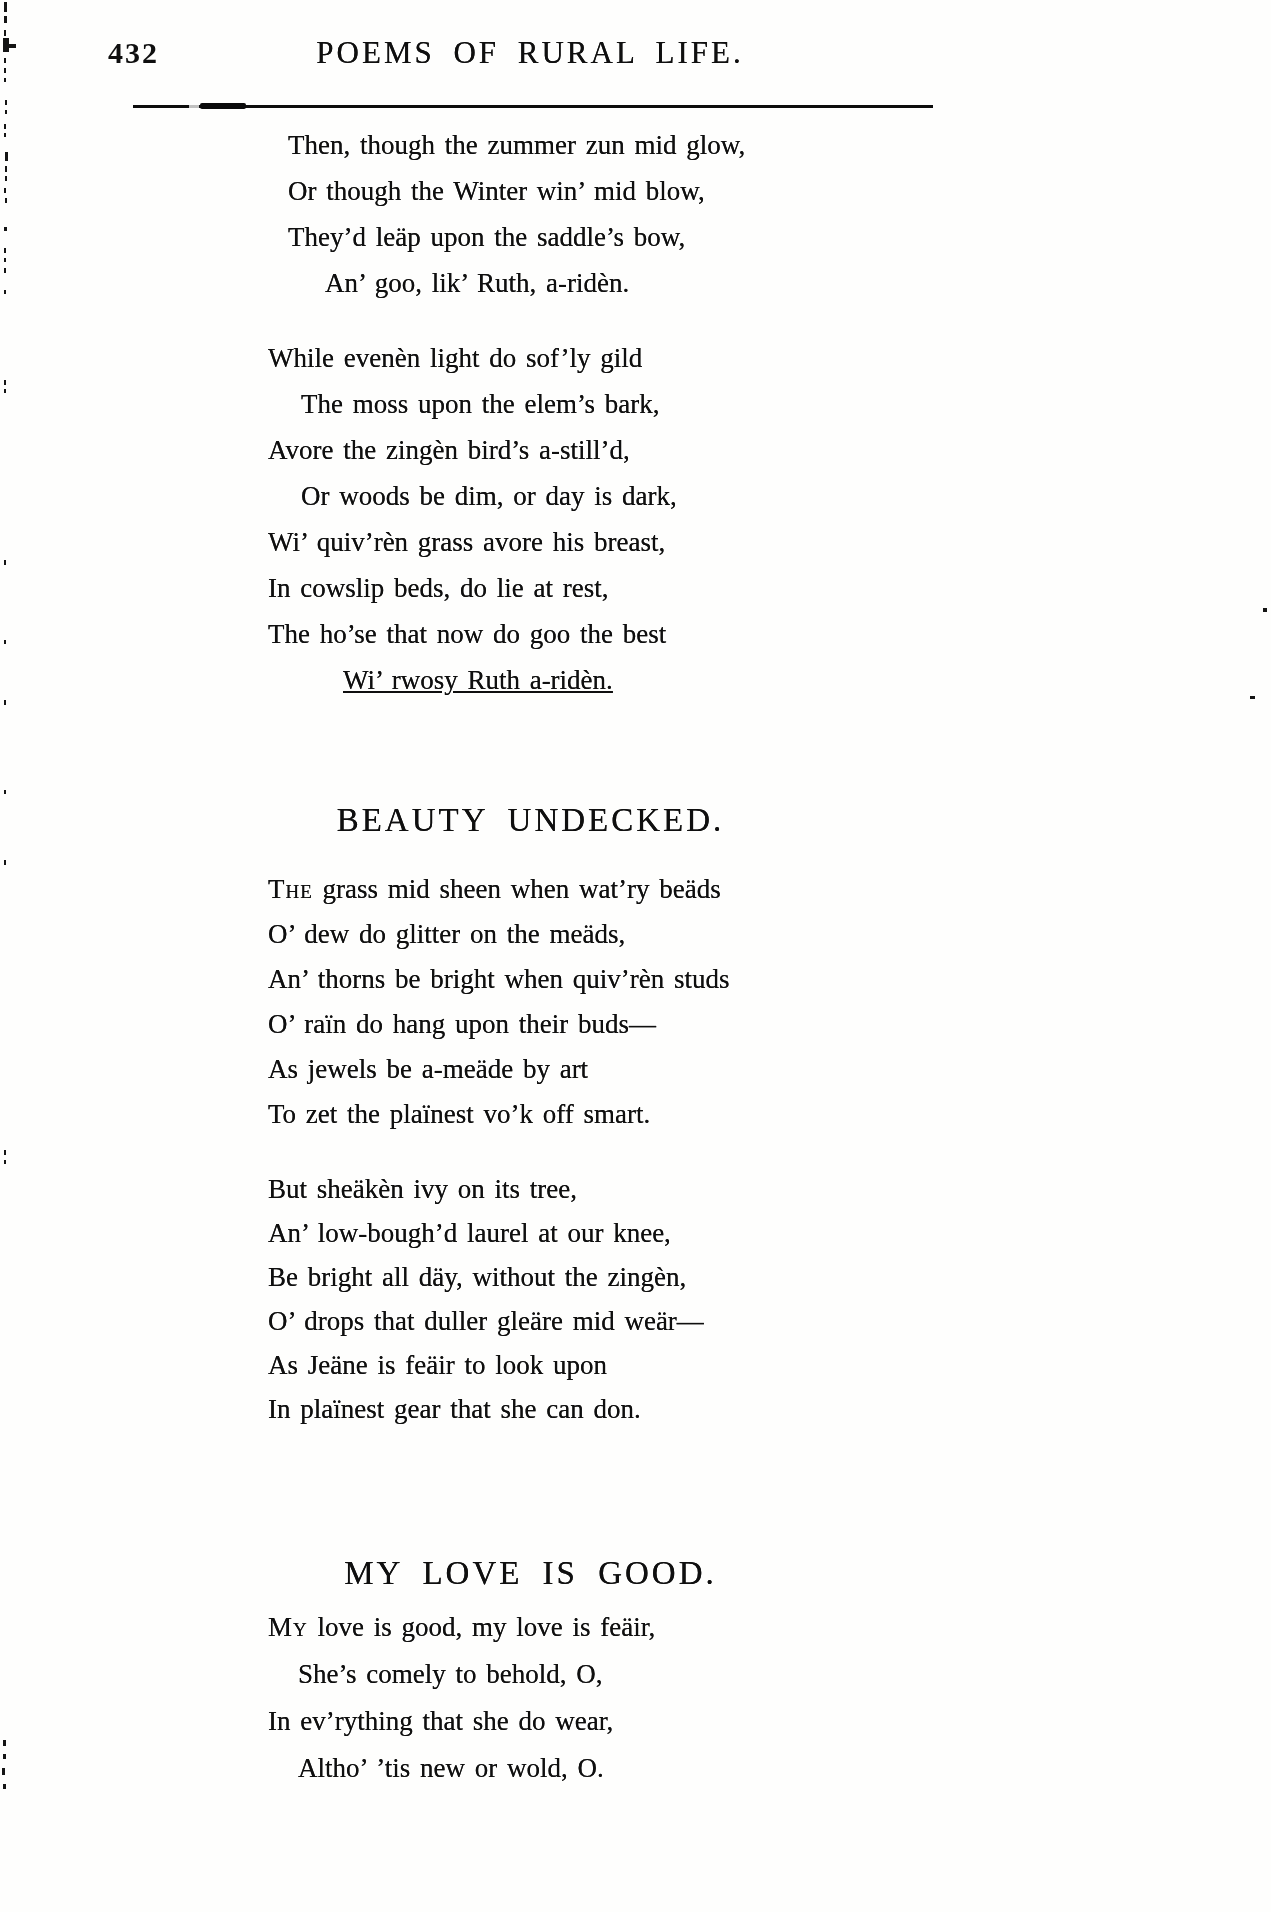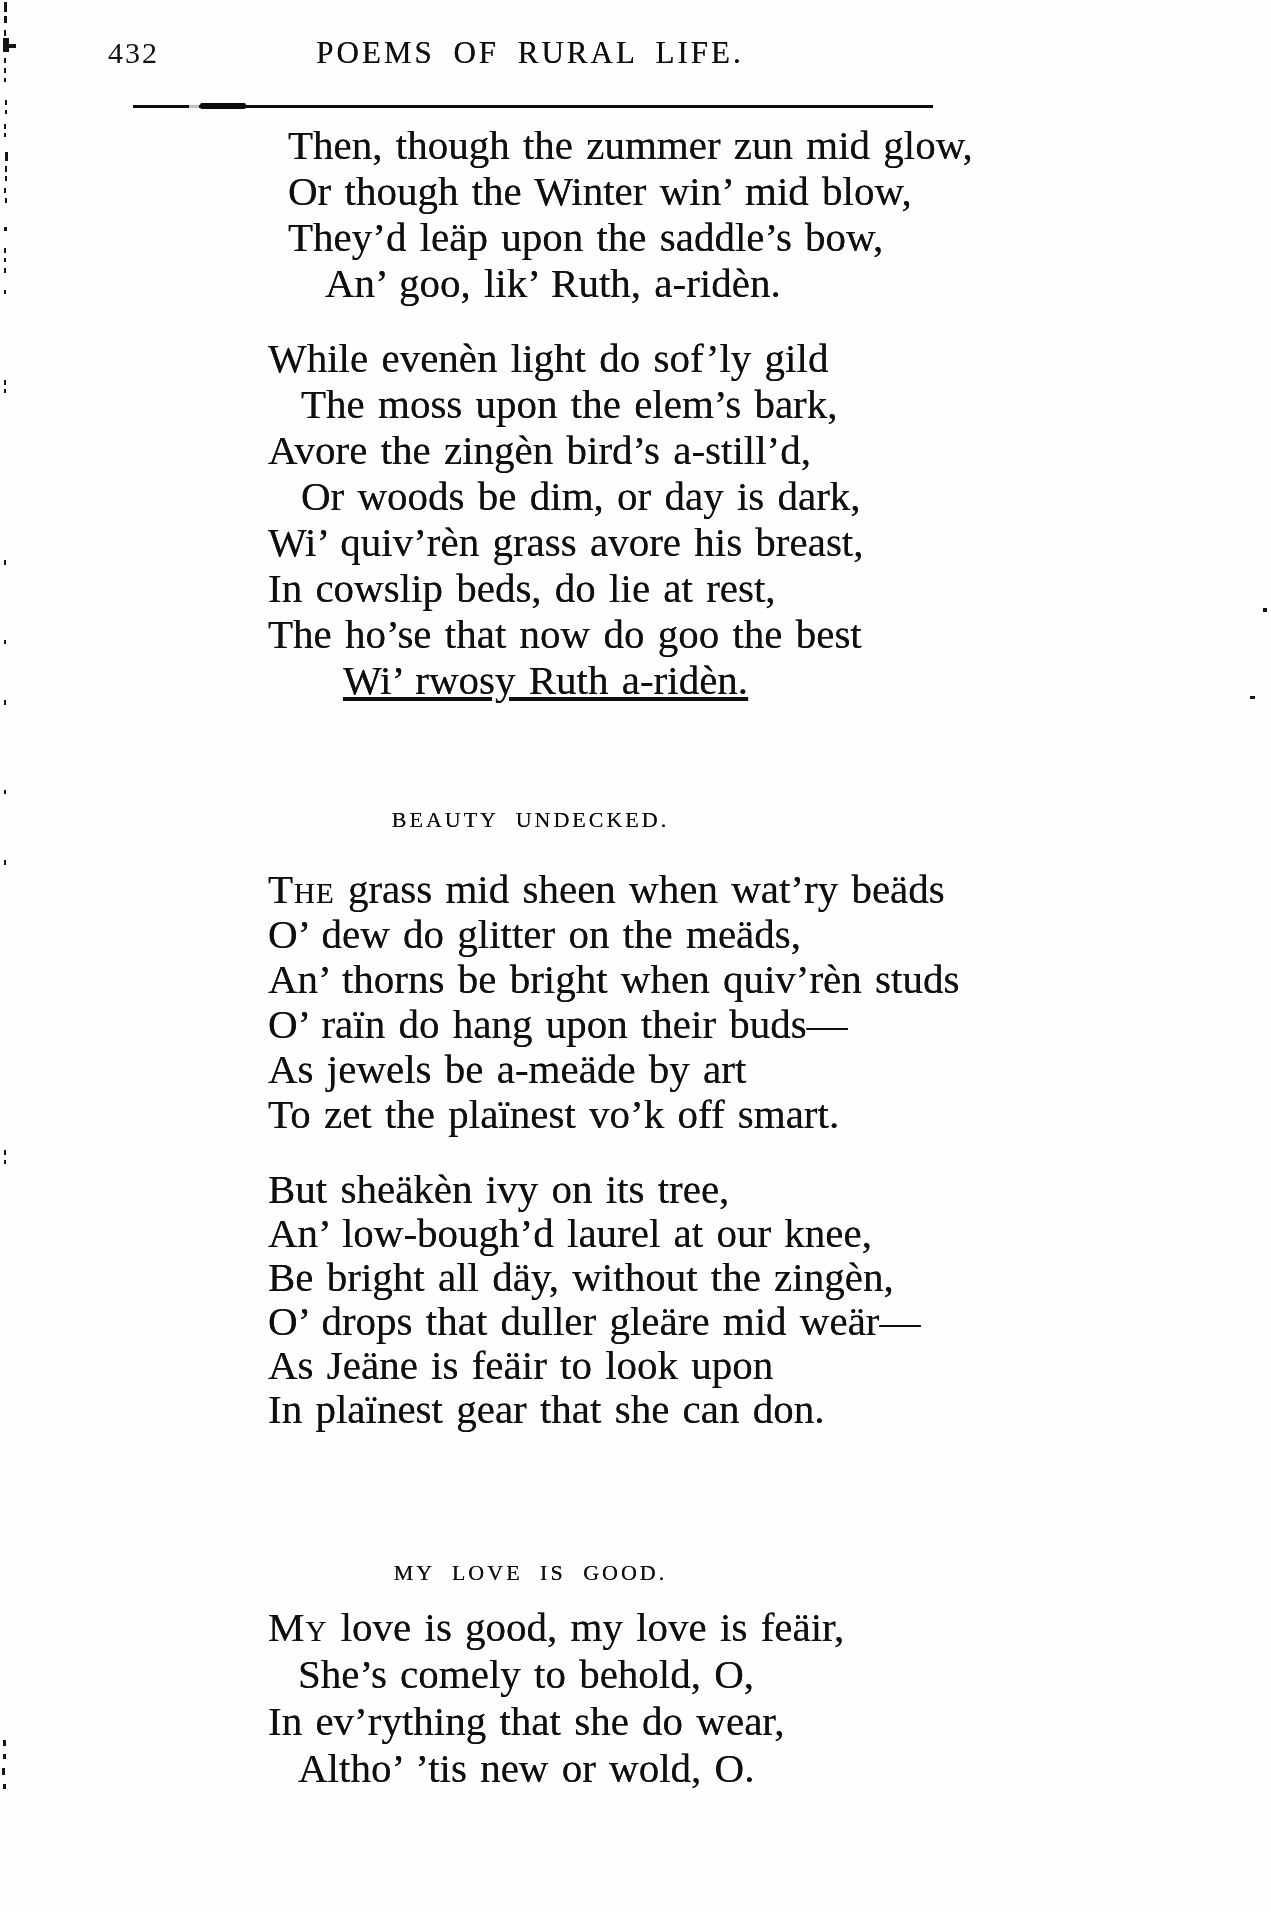--- a/index.html
+++ b/index.html
@@ -4,55 +4,55 @@
 <style>
   html,body{margin:0;padding:0;}
   body{
     width:1271px;height:1912px;position:relative;overflow:hidden;
     background:#fefefd;color:#0f0f0f;
     font-family:"Liberation Serif","DejaVu Serif",serif;
   }
   
   .page-number{
     position:absolute;left:108px;top:36px;
-    font-size:30px;font-weight:normal;letter-spacing:2px;
+    font-size:30px;font-weight:bold;letter-spacing:2px;
   }
   .running-title{
     position:absolute;left:0;top:35px;width:1060px;text-align:center;
     font-size:31px;letter-spacing:3px;word-spacing:8px;
     text-shadow:0 0 0.5px rgba(0,0,0,.85);
   }
   .header-rule{
     position:absolute;left:133px;top:105px;width:800px;height:3px;
     background:linear-gradient(90deg,#0c0c0c 0 7%,rgba(12,12,12,.25) 7% 8.2%,#0c0c0c 8.2% 100%);
   }
   .header-rule-blip{
     position:absolute;left:200px;top:103px;width:46px;height:6px;background:#0a0a0a;border-radius:2px;
   }
   
   .stanza{
     position:absolute;left:268px;width:640px;
-    font-size:41px;white-space:nowrap;
+    font-size:27px;white-space:nowrap;
     text-shadow:0 0 0.5px rgba(0,0,0,.8);
     word-spacing:3px;
   }
   .line{display:block;}
   .line.ind-1{padding-left:33px;}
   .line.ind-2{padding-left:75px;text-decoration:underline;}
   #stanza-0-0{top:122px;line-height:46px;}
   #stanza-0-0 .line{padding-left:20px;}
   #stanza-0-0 .line.ind-1{padding-left:57px;}
   #stanza-0-1{top:335px;line-height:46px;}
   #stanza-1-0{top:867px;line-height:45px;}
   #stanza-1-1{top:1167px;line-height:44px;}
   #stanza-2-0{top:1604px;line-height:47px;}
   #stanza-2-0 .line.ind-1{padding-left:30px;}
   .heading{
     position:absolute;left:268px;width:525px;text-align:center;
-    font-size:22px;letter-spacing:3px;word-spacing:9px;line-height:40px;
+    font-size:33px;letter-spacing:3px;word-spacing:9px;line-height:40px;
     text-shadow:0 0 0.6px rgba(0,0,0,.9);
   }
   #heading-1{top:800px;}
   #heading-2{top:1538px;margin-top:15px;}
   .sc{font-variant:small-caps;letter-spacing:1px;}
   
   .art{position:absolute;background:#141414;}
 </style>
 </head>
 <body>

